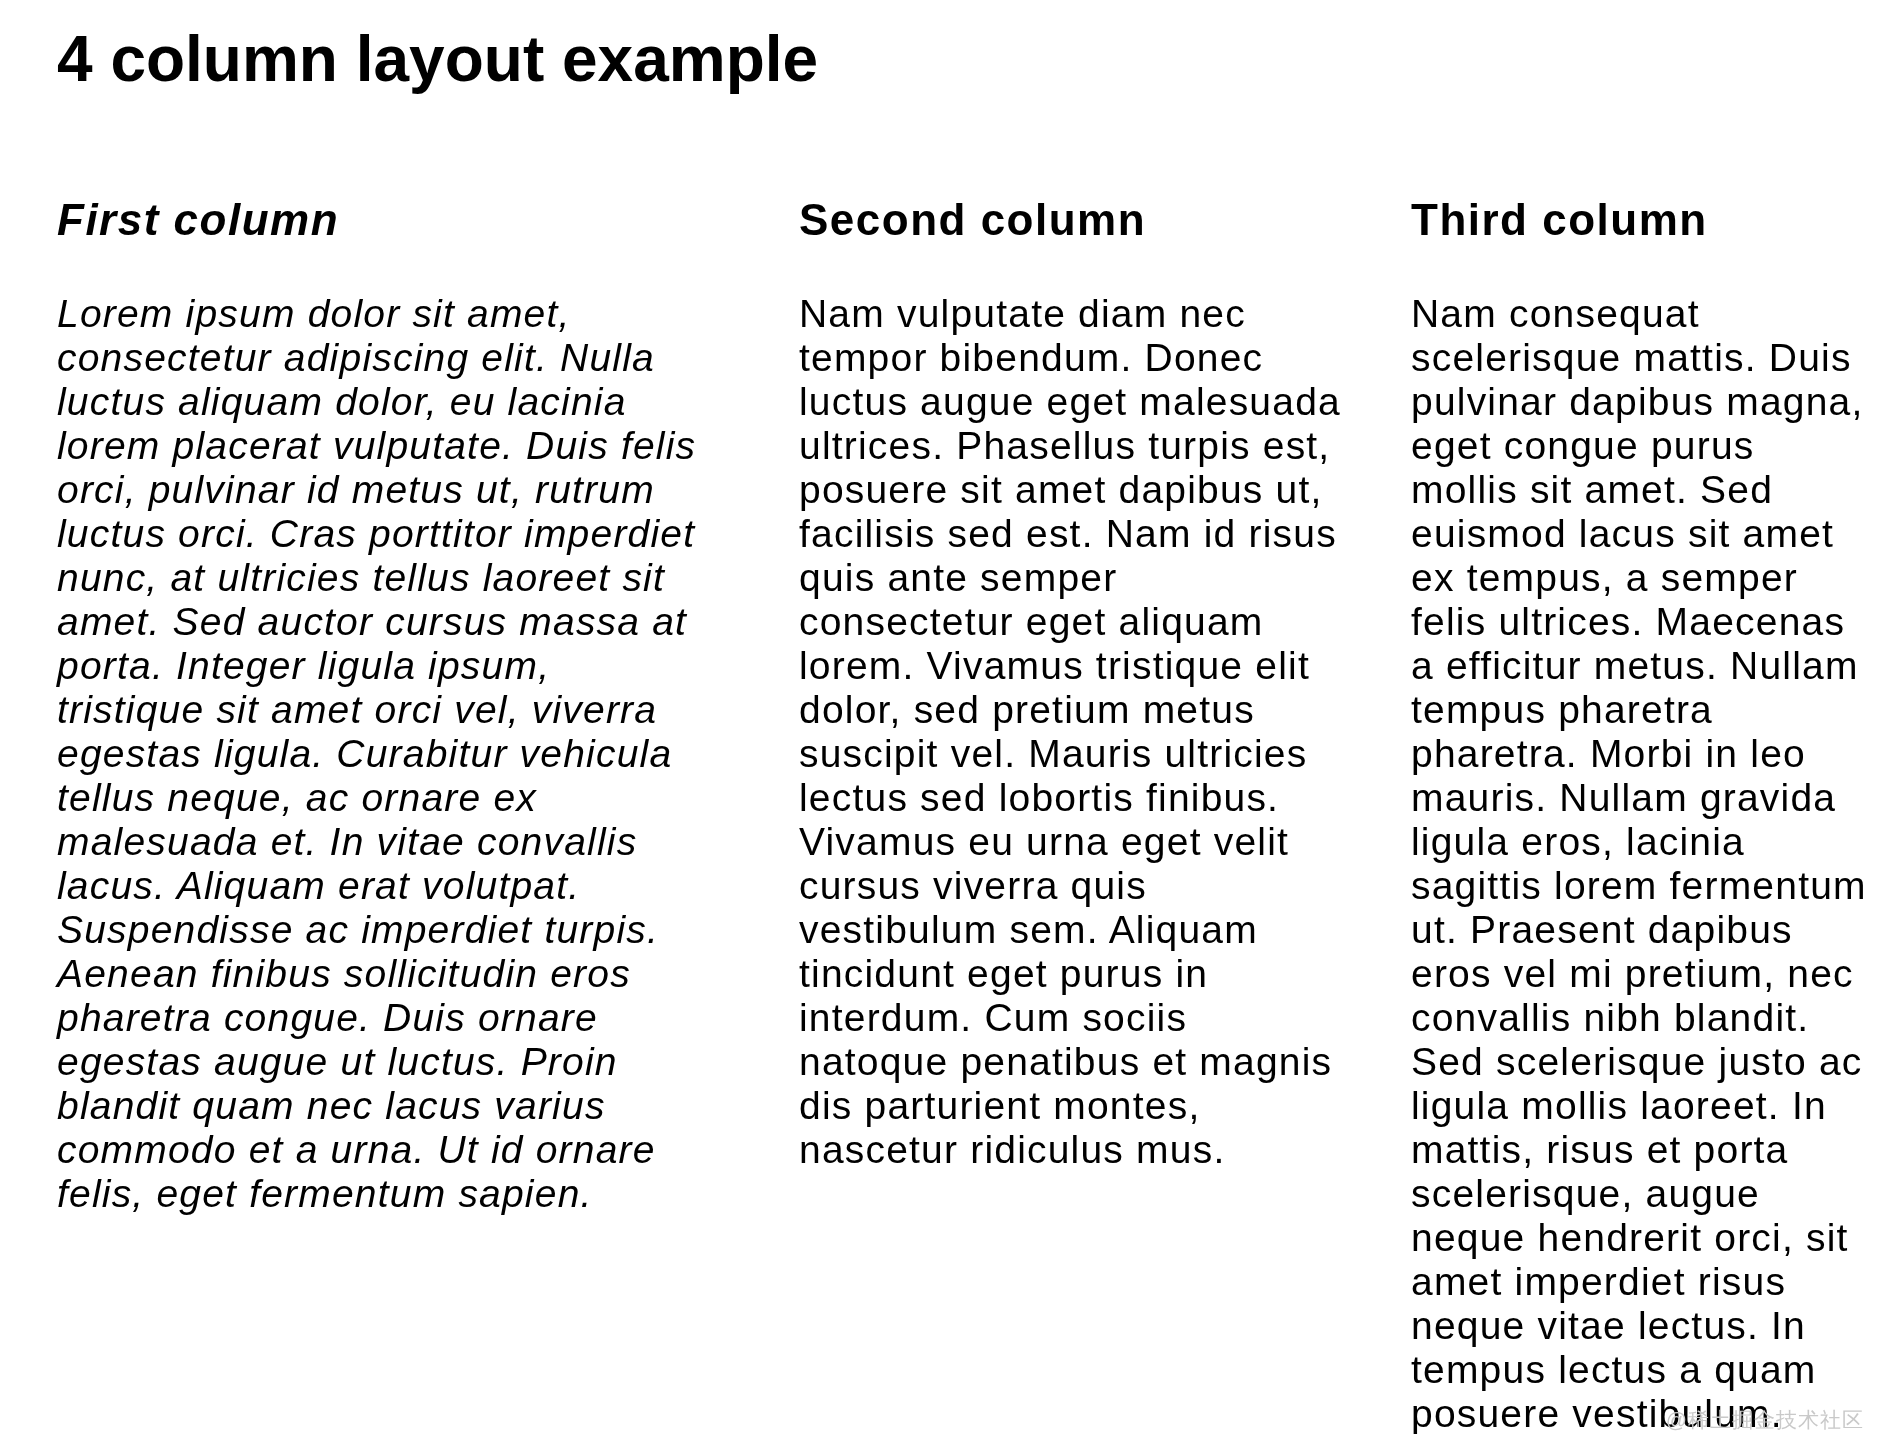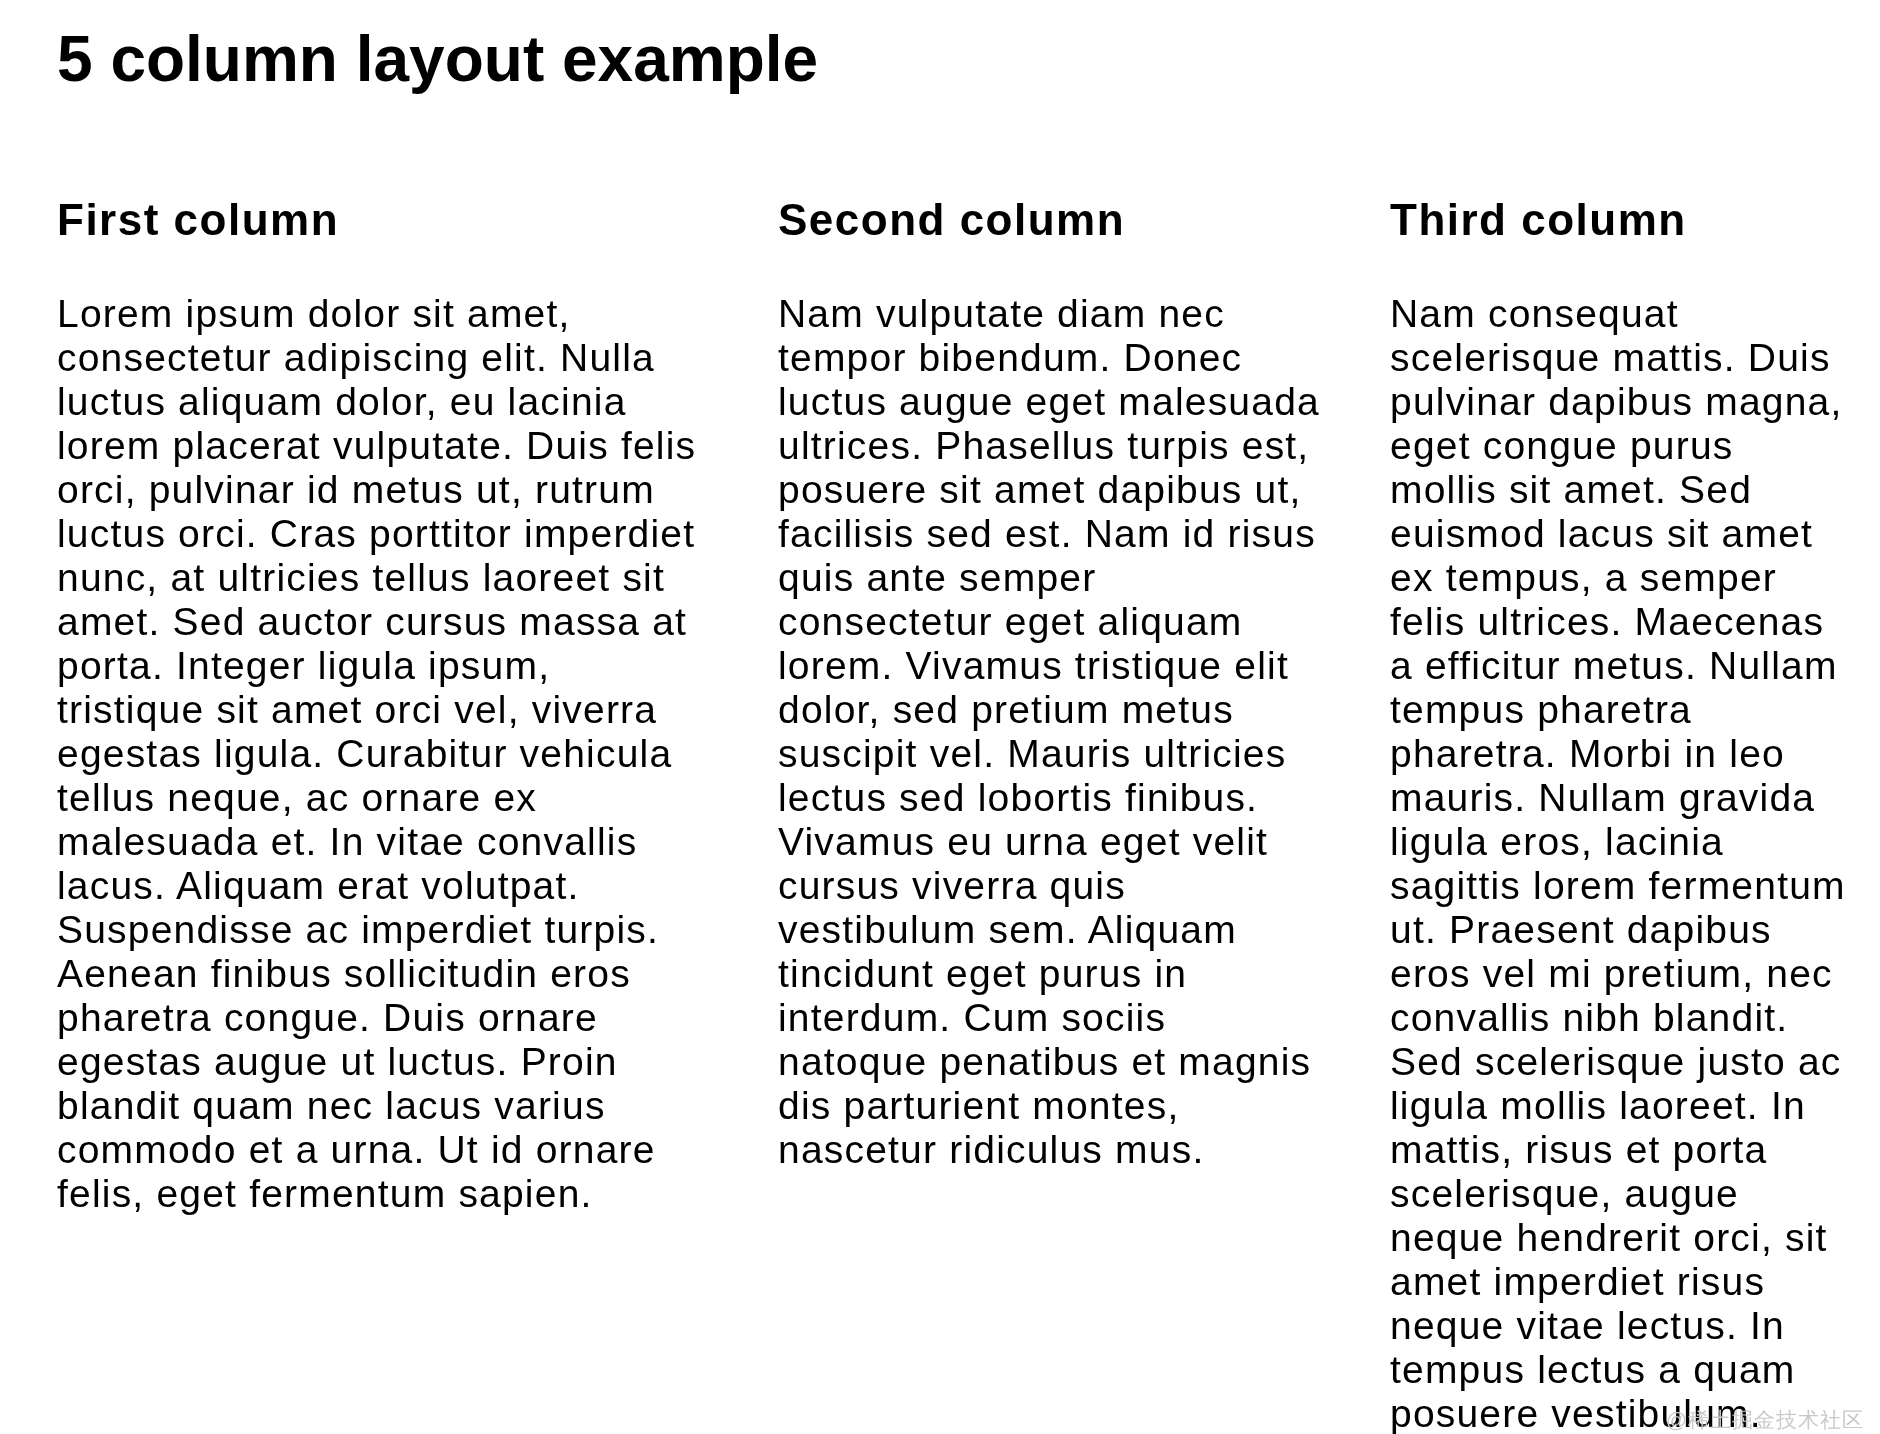--- a/index.html
+++ b/index.html
@@ -41,39 +41,39 @@
     letter-spacing: 1.5px;
     color: #000000;
   }
   .column p {
     margin: 47px 0 0 0;
     font-size: 39px;
     line-height: 44px;
     letter-spacing: 1.2px;
     color: #000000;
   }
-  .col-1 { width: 640px; margin-right: 81px; }
+  .col-1 { width: 640px; margin-right: 102px; font-style: italic; }
   .col-2 { width: 545px; margin-right: 67px; }
   .col-3 { width: 460px; }
   .watermark {
     position: absolute;
     right: 16px;
     bottom: 2px;
     font-size: 21px;
     line-height: 1.2;
     letter-spacing: 1px;
     color: #c9c9c9;
   }
 </style>
 </head>
 <body>
 
 <div class="page">
 
-  <h1 class="page-title">5 column layout example</h1>
+  <h1 class="page-title">4 column layout example</h1>
 
   <div class="columns">
 
     <div class="column col-1">
       <h2>First column</h2>
       <p>Lorem ipsum dolor sit amet, consectetur adipiscing elit. Nulla luctus aliquam dolor, eu lacinia lorem placerat vulputate. Duis felis orci, pulvinar id metus ut, rutrum luctus orci. Cras porttitor imperdiet nunc, at ultricies tellus laoreet sit amet. Sed auctor cursus massa at porta. Integer ligula ipsum, tristique sit amet orci vel, viverra egestas ligula. Curabitur vehicula tellus neque, ac ornare ex malesuada et. In vitae convallis lacus. Aliquam erat volutpat. Suspendisse ac imperdiet turpis. Aenean finibus sollicitudin eros pharetra congue. Duis ornare egestas augue ut luctus. Proin blandit quam nec lacus varius commodo et a urna. Ut id ornare felis, eget fermentum sapien.</p>
     </div>
 
     <div class="column col-2">
       <h2>Second column</h2>

